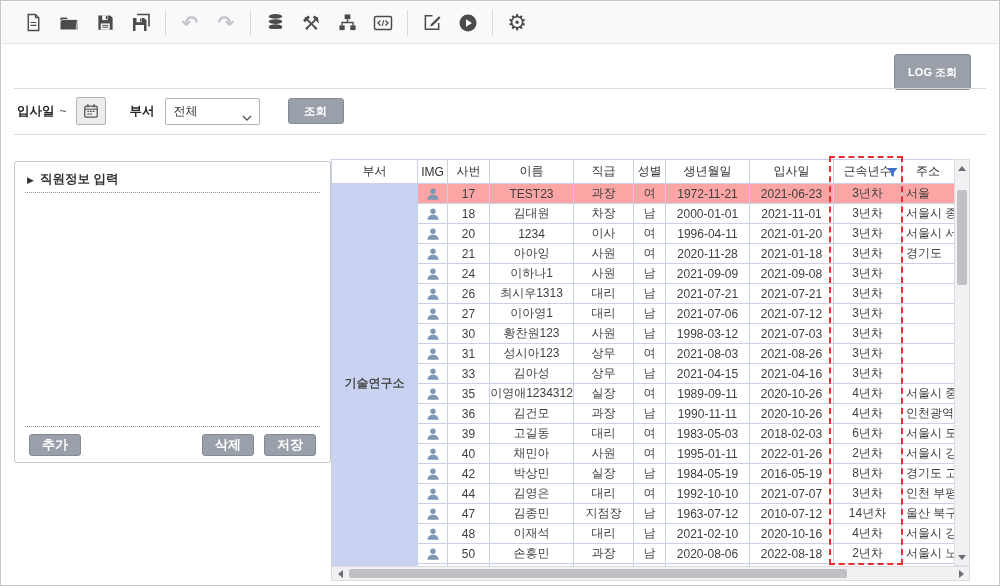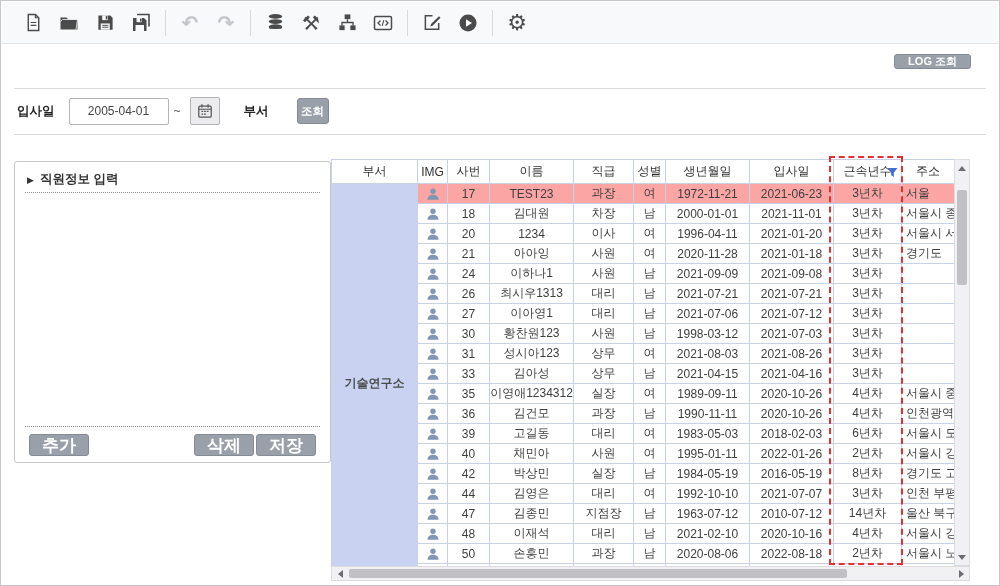--- a/index.html
+++ b/index.html
@@ -10,40 +10,40 @@
   .toolbar { position:absolute; left:1px; top:1px; right:1px; height:42px; background:#f8f9fa; border-bottom:1px solid #e2e3e5; display:flex; align-items:center; padding-left:13px; }
   .tb-icon { width:22px; height:22px; display:flex; align-items:center; justify-content:center; margin:0 7px; cursor:pointer; color:#4b4b4b; }
   .tb-icon svg { display:block; }
   .tb-sep { width:1px; height:26px; background:#d8d9db; margin:0 6px; }
   .tb-glyph { font-size:20px; line-height:22px; color:#4b4b4b; }
   .tb-glyph.gear { font-size:22px; }
   .disabled-glyph { color:#c3c5c9; font-size:20px; font-weight:bold; }
 
   
   .page-title { position:absolute; left:16px; top:50px; font-size:18px; font-weight:bold; color:#1c2b50; letter-spacing:0.5px; }
-  .log-btn { position:absolute; right:28px; top:53px; height:15px; padding:0 13px; background:#9aa0aa; border:1px solid #858b95; border-radius:3px; color:#fff; font-size:11px; font-weight:bold; display:flex; align-items:center; cursor:pointer; }
+  .log-btn { position:absolute; right:28px; top:53px; height:36px; padding:0 13px; background:#9aa0aa; border:1px solid #858b95; border-radius:3px; color:#fff; font-size:11px; font-weight:bold; display:flex; align-items:center; cursor:pointer; }
   .divider { position:absolute; left:13px; right:13px; height:1px; background:#d9dadc; }
 
   
   .filter-row { position:absolute; left:16px; top:96px; height:28px; display:flex; align-items:center; }
   .flabel { font-size:12.5px; font-weight:bold; color:#222; }
   .date-input { width:100px; height:27px; border:1px solid #b3b4b8; border-radius:2px; font-size:12px; color:#444; text-align:center; font-family:"Liberation Sans","DejaVu Sans",sans-serif; background:#fff; }
   .tilde { font-size:12px; color:#555; margin:0 5px; }
   .cal-btn { width:30px; height:28px; background:#ececee; border:1px solid #b3b4b8; border-radius:2px; margin-left:4px; display:flex; align-items:center; justify-content:center; cursor:pointer; }
   .select-box { width:95px; height:27px; border:1px solid #b3b4b8; border-radius:2px; background:#fff; display:flex; align-items:center; padding:0 8px; font-size:12px; color:#333; cursor:pointer; position:relative; }
   .select-box .chev { position:absolute; right:7px; top:11px; }
-  .search-btn { width:32px; height:26px; background:#9aa0aa; border:1px solid #858b95; border-radius:3px; color:#fff; font-size:11.5px; font-weight:bold; display:flex; align-items:center; justify-content:center; cursor:pointer; }
+  .search-btn { width:56px; height:26px; background:#9aa0aa; border:1px solid #858b95; border-radius:3px; color:#fff; font-size:11.5px; font-weight:bold; display:flex; align-items:center; justify-content:center; cursor:pointer; }
 
   
   .left-panel { position:absolute; left:13px; top:160px; width:317px; height:302px; border:1px solid #c7c7c9; border-radius:3px; background:#fff; }
   .lp-header { position:absolute; left:12px; top:9px; font-size:12.5px; font-weight:bold; color:#333; cursor:pointer; display:flex; align-items:center; gap:6px; }
   .lp-arrow { font-size:9px; color:#333; }
   .lp-dotted-top { position:absolute; left:10px; right:10px; top:30px; border-top:1px dotted #8f9094; }
   .lp-dotted-bottom { position:absolute; left:10px; right:10px; top:264px; border-top:1px dotted #8f9094; }
-  .lp-btn { position:absolute; height:22px; min-width:48px; padding:0 12px; background:#9aa0aa; border:1px solid #858b95; border-radius:3px; color:#fff; font-size:17px; font-weight:bold; display:flex; align-items:center; justify-content:center; cursor:pointer; top:272px; }
+  .lp-btn { position:absolute; height:22px; min-width:48px; padding:0 12px; background:#9aa0aa; border:1px solid #858b95; border-radius:3px; color:#fff; font-size:13px; font-weight:bold; display:flex; align-items:center; justify-content:center; cursor:pointer; top:272px; }
   .lp-btn.add { left:14px; }
   .lp-btn.del { right:76px; }
   .lp-btn.save { right:14px; }
 
   
   .grid-wrap { position:absolute; left:330px; top:158px; width:624px; height:407px; overflow:hidden; background:#fff; }
   table.grid { border-collapse:collapse; table-layout:fixed; width:623px; }
   .grid th, .grid td { border:1px solid #c9d1e6; font-size:12px; text-align:center; overflow:hidden; white-space:nowrap; }
   .grid th { height:24px; color:#2f2f2f; font-weight:normal; background:#fff; position:relative; cursor:pointer; }
   .grid td { height:20px; color:#3e3e3e; background:#fff; }
@@ -161,31 +161,36 @@
     <div class="tb-icon">
         <span class="tb-glyph gear">⚙</span>
       </div>
   </div>
 
   <div class="log-btn">LOG 조회</div>
   <div class="divider" style="top:87px;"></div>
 
   <div class="filter-row">
     <span class="flabel">입사일</span>
-    <input class="date-input" style="margin-left: 14px;" value="2005-04-01">
     <span class="tilde">~</span>
     <div class="cal-btn">
       <svg width="16" height="16" viewBox="0 0 18 18">
           <rect x="2" y="3.5" width="14" height="12.5" rx="1.5" fill="none" stroke="#555" stroke-width="1.4"></rect>
           <path d="M2 7h14" stroke="#555" stroke-width="1.2"></path>
           <path d="M5.5 1.5v3.5M12.5 1.5v3.5" stroke="#555" stroke-width="1.5"></path>
           <path d="M5 9.5h2M8 9.5h2M11 9.5h2M5 12.5h2M8 12.5h2" stroke="#555" stroke-width="1.3"></path>
         </svg>
     </div>
     <span class="flabel" style="margin-left:24px;">부서</span>
+    <div class="select-box" style="margin-left:10px;">
+      <span>전체</span>
+      <span class="chev"><svg width="10" height="6" viewBox="0 0 10 6">
+            <path d="M1 1l4 4 4-4" stroke="#555" stroke-width="1.4" fill="none"></path>
+          </svg></span>
+    </div>
     <div class="search-btn" style="margin-left:28px;">조회</div>
   </div>
   <div class="divider" style="top:133px;"></div>
 
   <div class="left-panel">
     <div class="lp-header">
       <span class="lp-arrow">▶</span>
       <span>직원정보 입력</span>
     </div>
     <div class="lp-dotted-top"></div>

